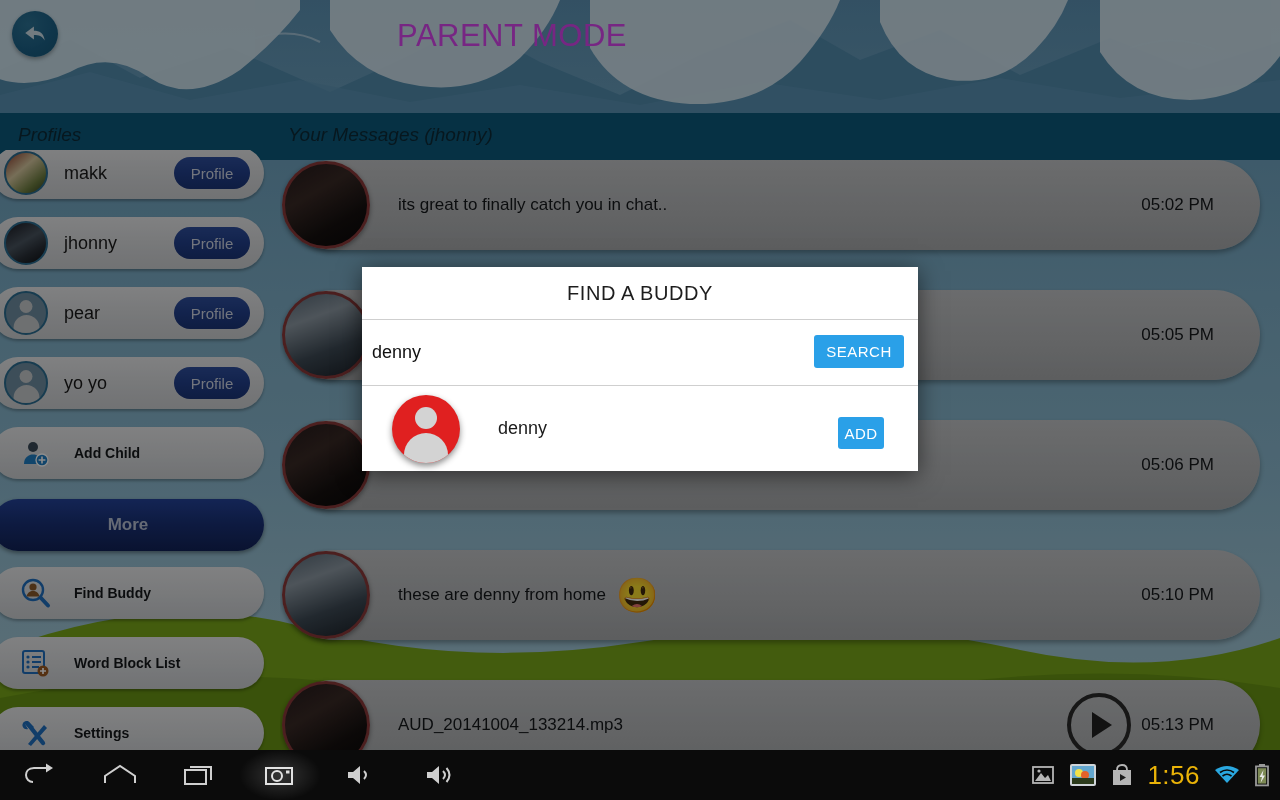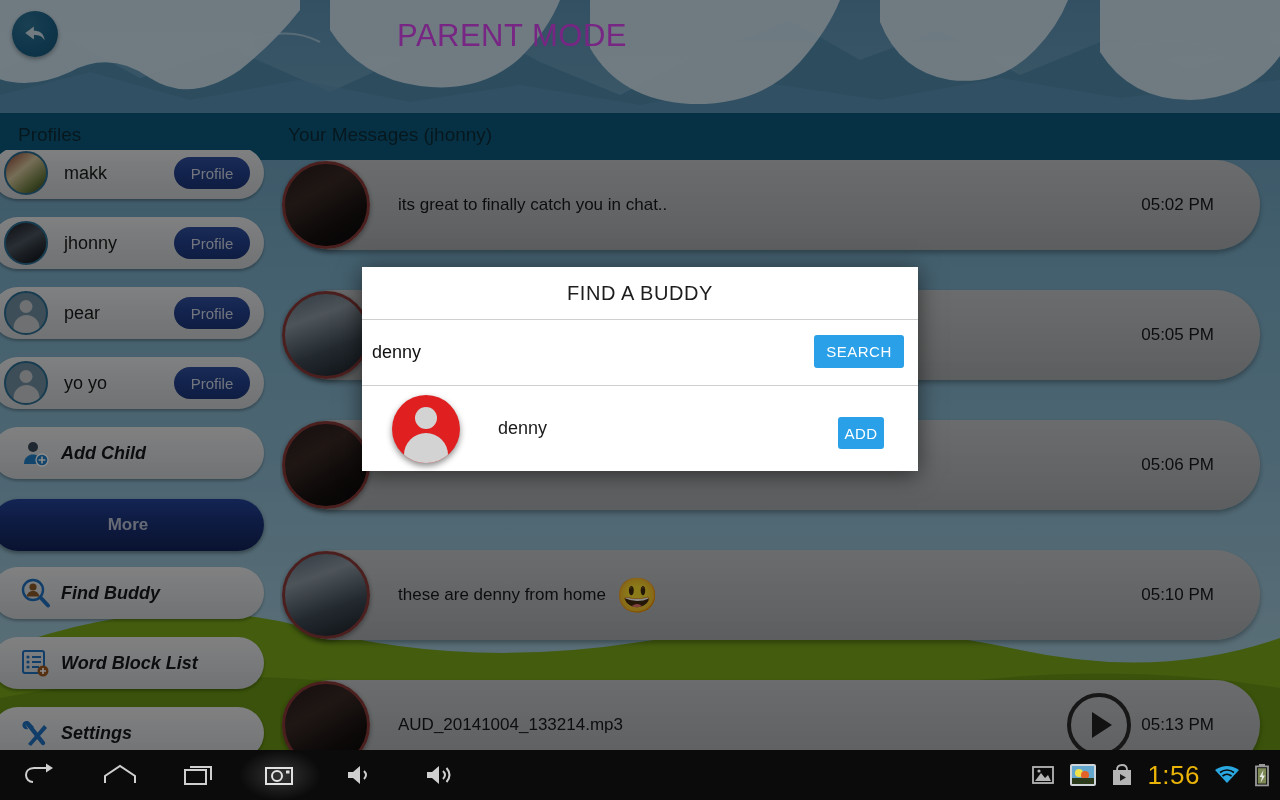--- a/index.html
+++ b/index.html
@@ -21,21 +21,21 @@
   
   .banner{position:absolute;left:0;top:0;width:1280px;height:113px;}
   .back-btn{position:absolute;left:12px;top:11px;width:46px;height:46px;border-radius:50%;
      background:radial-gradient(circle at 35% 30%,#2d7496 0%,#1d6288 55%,#165778 100%);
      box-shadow:0 2px 4px rgba(0,0,0,.35);display:flex;align-items:center;justify-content:center;cursor:pointer;}
   .page-title{position:absolute;left:0;top:18px;width:1024px;text-align:center;
      font-size:31px;color:#d946ef;letter-spacing:.5px;}
 
   
   .section-bar{position:absolute;left:0;top:113px;width:1280px;height:47px;background:#0b5a7d;}
-  .section-bar .lbl{position:absolute;top:11px;font-size:19px;color:#0d2b38;}
+  .section-bar .lbl{position:absolute;top:11px;font-size:19px;color:#0d2b38;font-style:italic;}
   .lbl-profiles{left:18px;}
   .lbl-messages{left:288px;}
 
   
   .sidebar{position:absolute;left:0;top:150px;width:272px;height:610px;overflow:hidden;}
   .row{position:absolute;left:-8px;width:272px;height:52px;border-radius:26px;
        background:linear-gradient(180deg,#e9eaec 0%,#dadcde 50%,#cdd0d3 100%);
        box-shadow:0 2px 3px rgba(0,0,0,.28);display:flex;align-items:center;}
   .avatar-sm{width:40px;height:40px;border-radius:50%;margin-left:12px;flex:none;
        border:2px solid #2a6d92;background:#6f8fa3;overflow:hidden;position:relative;}
@@ -47,21 +47,21 @@
   .av-jhonny{background:linear-gradient(150deg,#1a1a22,#4a5560 45%,#2a3038 70%,#0d1013);}
   .row .nm{margin-left:16px;font-size:18px;color:#1a1a1a;flex:1;}
   .pill{width:76px;height:32px;border-radius:16px;margin-right:14px;flex:none;
         background:linear-gradient(180deg,#2f4f9e 0%,#22408c 50%,#1b3578 100%);
         color:#cfd6e4;font-size:15px;display:flex;align-items:center;justify-content:center;cursor:pointer;}
 
   .menu-row{position:absolute;left:-8px;width:272px;height:52px;border-radius:26px;
        background:linear-gradient(180deg,#e9eaec 0%,#dcdee0 50%,#cdd0d3 100%);
        box-shadow:0 2px 3px rgba(0,0,0,.28);display:flex;align-items:center;cursor:pointer;}
   .menu-row .ico{width:34px;height:34px;margin-left:26px;flex:none;display:flex;align-items:center;justify-content:center;}
-  .menu-row .mtxt{margin-left:9px;font-size:18px;color:#15181b;font-weight:bold;font-style:italic;}
+  .menu-row .mtxt{margin-left:22px;font-size:14px;color:#15181b;font-weight:bold;}
   .more-btn{position:absolute;left:-8px;width:272px;height:52px;border-radius:26px;
        background:linear-gradient(180deg,#24439a 0%,#1a3278 45%,#122358 100%);
        box-shadow:0 2px 4px rgba(0,0,0,.4);display:flex;align-items:center;justify-content:center;
        color:#b9c2d6;font-size:17px;font-weight:bold;cursor:pointer;}
 
   
   .messages{position:absolute;left:280px;top:160px;width:1000px;height:600px;overflow:hidden;}
   .msg{position:absolute;left:8px;width:972px;height:90px;border-radius:45px;
        background:linear-gradient(180deg,#c3c5c7 0%,#b6b8ba 55%,#a9abad 100%);
        box-shadow:0 3px 5px rgba(0,0,0,.3);display:flex;align-items:center;text-align:center;}

